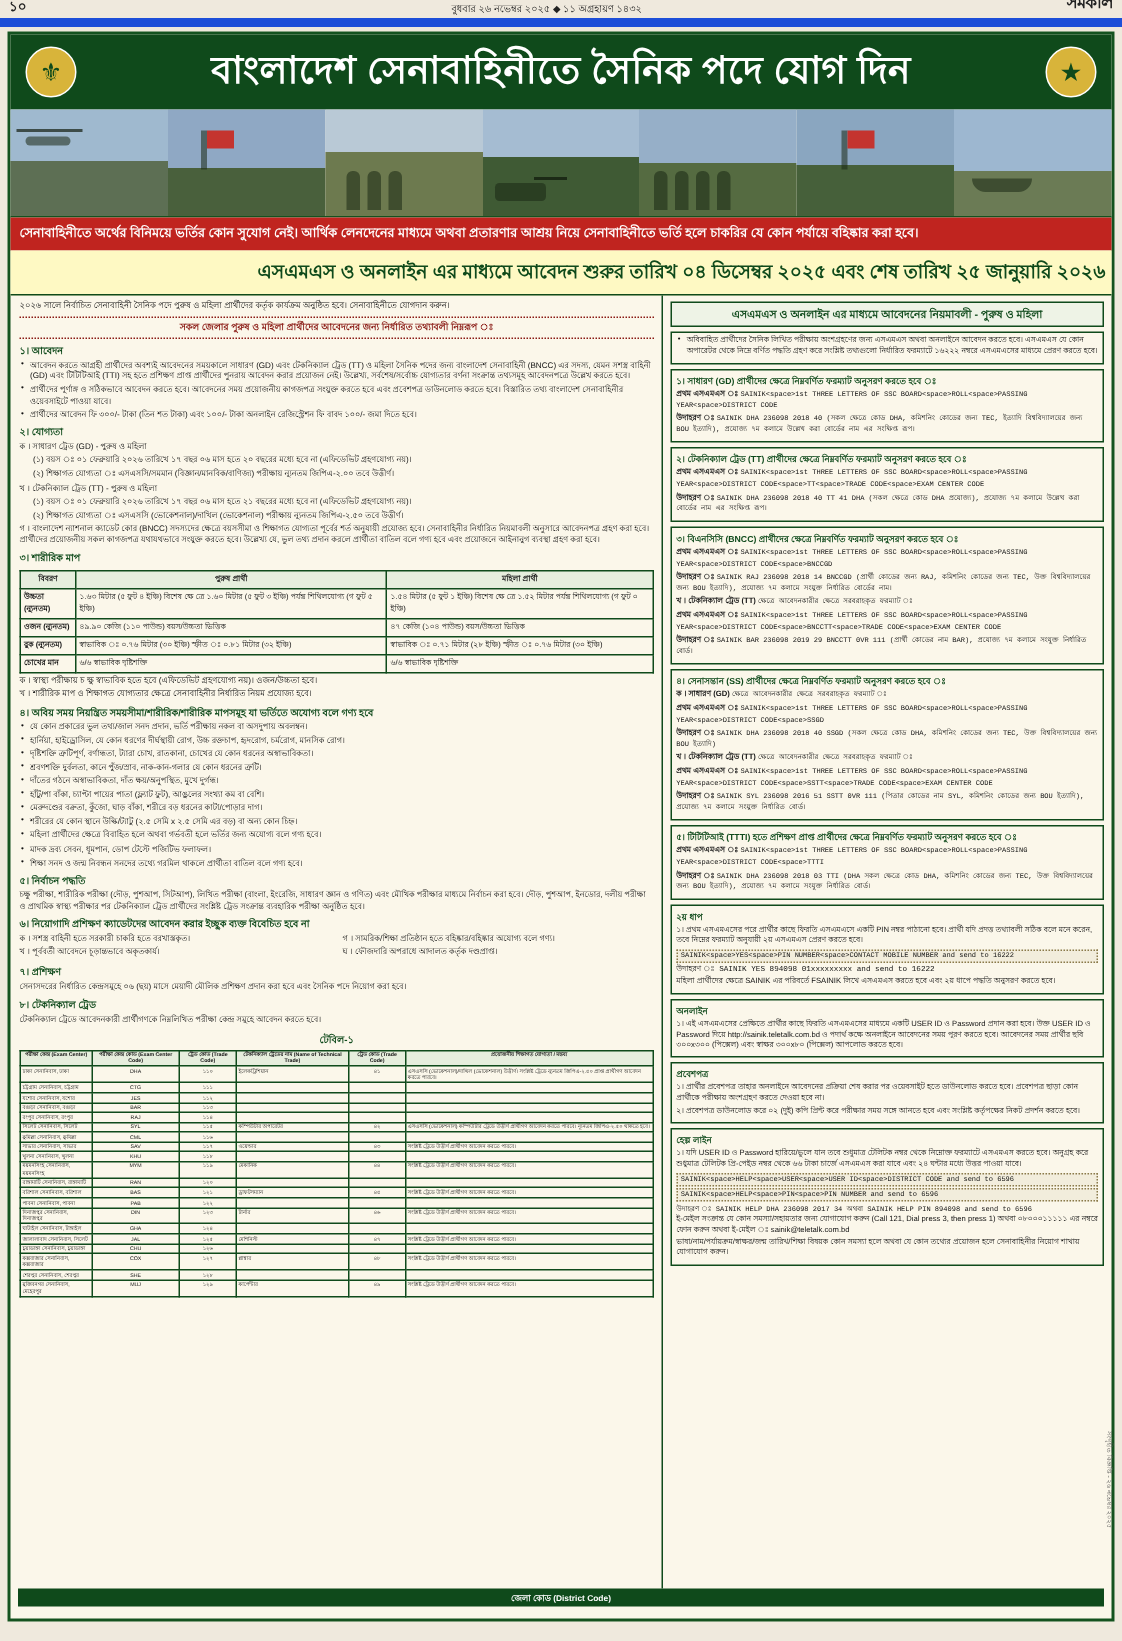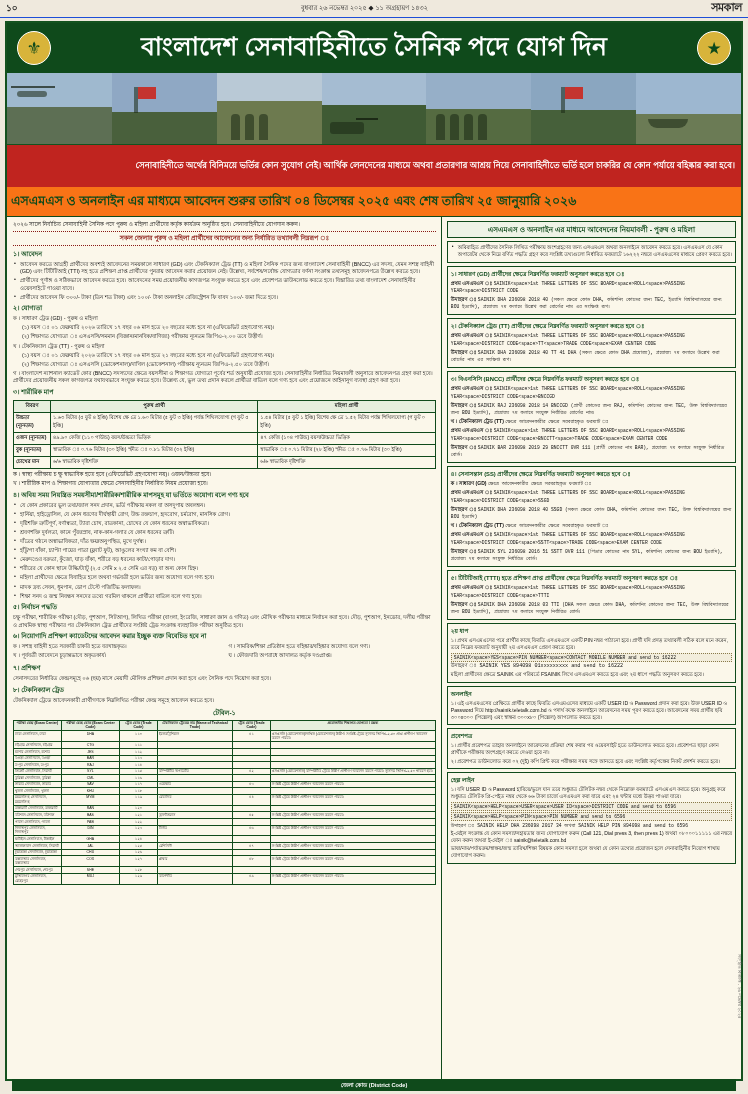--- a/index.html
+++ b/index.html
@@ -8,22 +8,22 @@
     width: 748px; height: 1094px;
     background: #e9e4d8;
     font-family: "Liberation Sans", sans-serif;
     color:#111;
     overflow: hidden;
   }
   .page { position:relative; width:748px; height:1094px; background:#efe9dd; }
 
   
   .paper-top {
-    height:18px; display:flex; align-items:center; justify-content:space-between;
-    padding:0 6px; font-size:7px; color:#222; border-bottom:1px solid #1d4ed8;
+    height:18px; display:flex; align-items:flex-end; justify-content:space-between;
+    padding:0 6px; font-size:7px; color:#222; border-bottom:6px solid #1d4ed8;
     background:#efe9dd;
   }
   .paper-top .pg { font-size:9px; font-weight:bold; }
   .paper-top .mid { font-size:6.5px; }
   .paper-top .logo { font-size:11px; font-weight:bold; letter-spacing:-0.4px;font-family:Liberation Serif, serif; }
 
   
   .ad {
     margin:3px 5px 0 5px; border:2px solid #14521f; background:#fbf7ea;
     height:1060px; position:relative;
@@ -56,32 +56,32 @@
   .heli:after { content:""; position:absolute; left:-6px; top:-5px; width:44px;height:2px;background:rgba(20,30,15,.7); }
   .flag { width:4px;height:26px; top:14px; left:22px; }
   .flag:after{content:"";position:absolute;left:4px;top:0;width:18px;height:12px;background:#c4342f;}
   .soldier { width:9px;height:26px;border-radius:4px 4px 0 0; bottom:4px; }
   .tank { width:34px;height:12px;border-radius:3px; bottom:10px; left:8px; }
   .tank:after{content:"";position:absolute;left:26px;top:-4px;width:22px;height:2px;background:rgba(20,30,15,.8);}
   .boat { width:40px;height:9px;border-radius:0 0 10px 10px; bottom:16px; left:12px; }
 
   
   .warn {
-    background:#c0241f;color:#fff;text-align:right;font-size:8.5px;font-weight:bold;
-    padding:14px 6px;
+    background:#c0241f;color:#fff;text-align:left;font-size:8.5px;font-weight:bold;
+    padding:4px 6px;
   }
 
   
   .nb {
     background:#0f4a1b;color:#fff;text-align:center;font-size:13px;font-weight:bold;
     padding:2px 0;
   }
   .subline {
-    text-align:left;font-size:12.5px;font-weight:bold;color:#0f4a1b;
-    padding:5px 4px 4px;border-bottom:1px solid #0f4a1b;background:#f97316;
+    text-align:right;font-size:12.5px;font-weight:bold;color:#0f4a1b;
+    padding:5px 4px 4px;border-bottom:1px solid #0f4a1b;background:#fef9c3;
   }
 
   
   .body { display:flex; gap:0; height:862px; }
   .colL { width:436px; padding:4px 5px 0 6px; border-right:1.5px solid #0f4a1b; }
   .colR { width:300px; padding:4px 5px 0 5px; }
 
   .tinynote { font-size:5.6px; line-height:1.35; margin-bottom:2px; }
   .center-strip {
     text-align:center;font-size:6.2px;font-weight:bold;color:#8a1a14;

